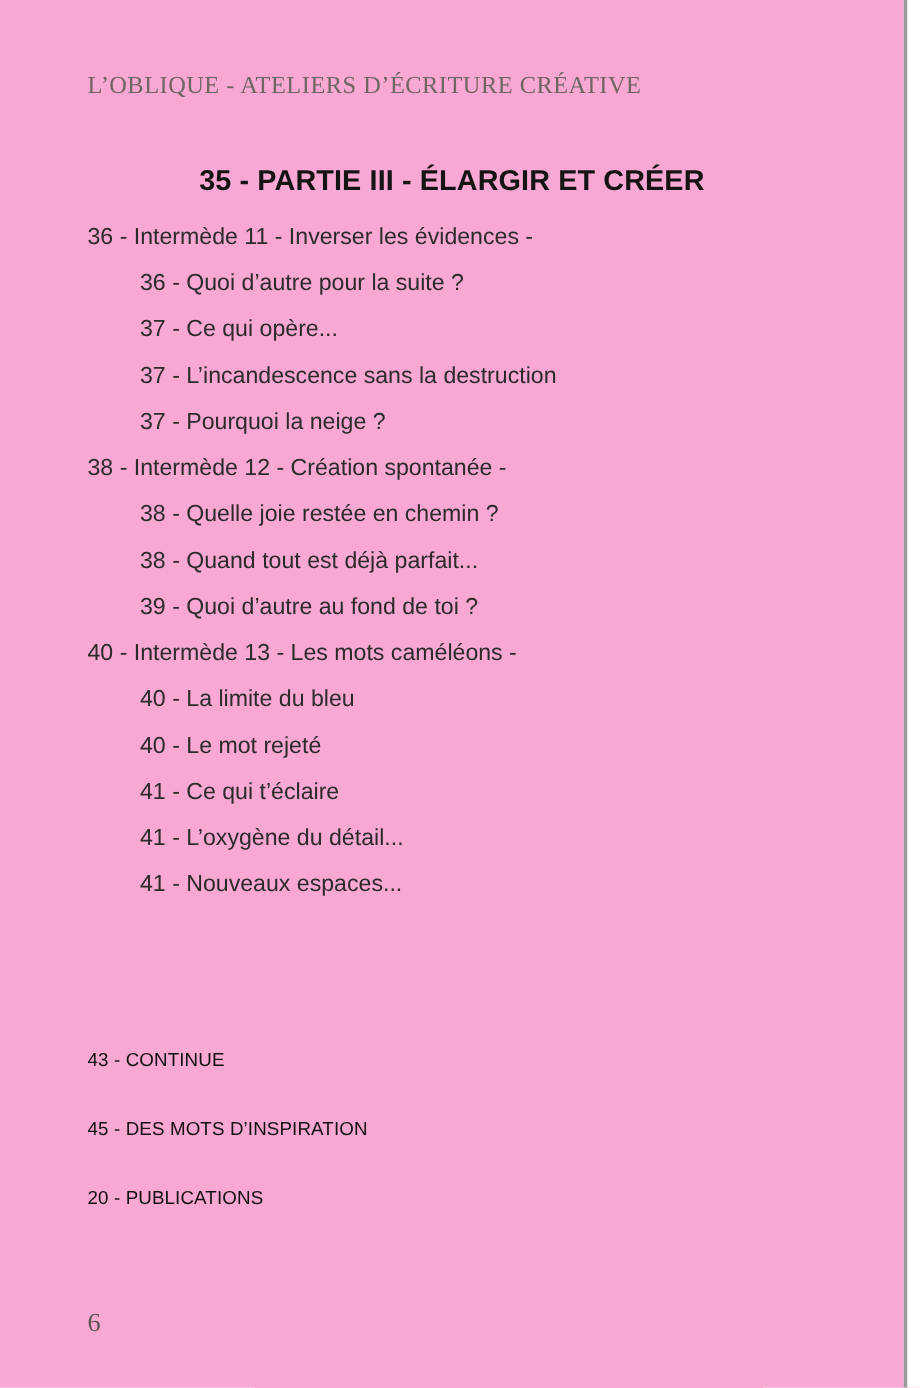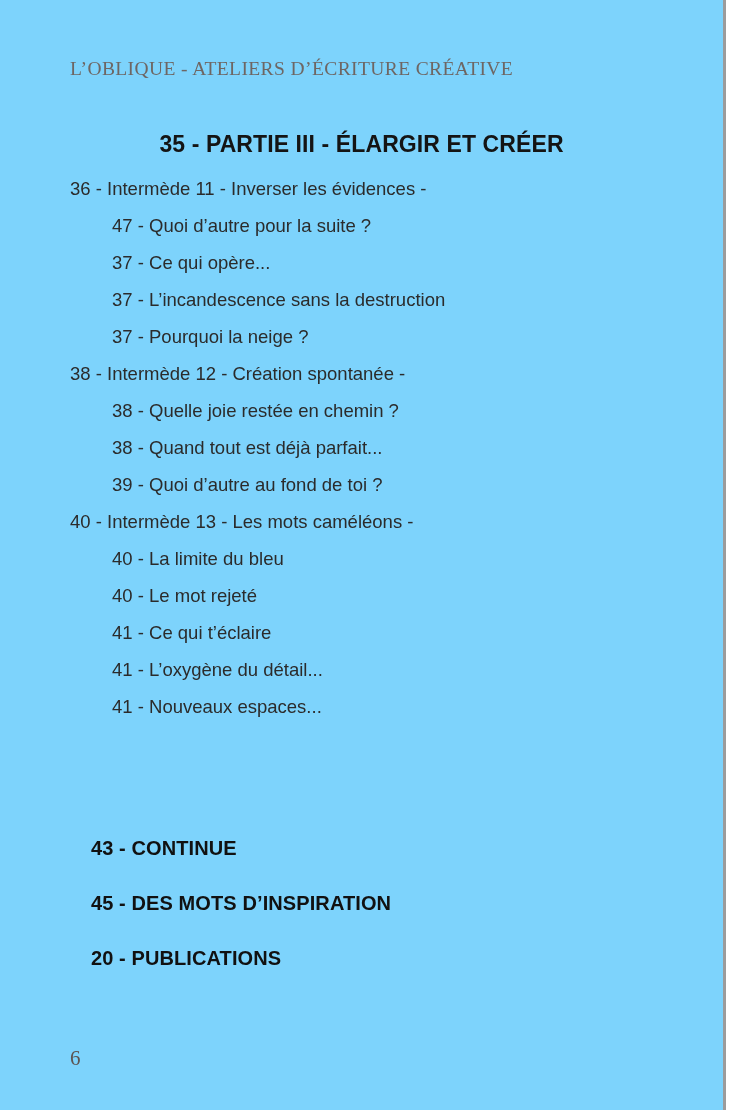--- a/index.html
+++ b/index.html
@@ -16,21 +16,21 @@
     position: relative;
   }
 
   
   .page {
     position: absolute;
     left: 0;
     top: 0;
     width: 723px;
     height: 1110px;
-    background: #7dd3fc;
+    background: #f9a8d4;
     box-sizing: border-box;
   }
 
   
   .edge-rule {
     position: absolute;
     left: 723px;
     top: 0;
     width: 3px;
     height: 1110px;
@@ -93,28 +93,27 @@
   }
 
   
   .sections {
     position: absolute;
     left: 70px;
     top: 837px;
     width: 600px;
   }
   .section-entry {
-    font-size: 20px;
-    font-weight: bold;
+    font-size: 15px;
+    font-weight: normal;
     color: #111111;
     height: 55px;
     line-height: 23px;
     letter-spacing: 0.1px;
     white-space: nowrap;
-    margin-left: 21px;
   }
 
   
   .folio {
     position: absolute;
     left: 70px;
     top: 1046px;
     font-family: "Liberation Serif", serif;
     font-size: 21px;
     color: #5d5653;
@@ -124,21 +123,21 @@
 <body>
 
 <div class="page">
 
   <div class="running-header">L’OBLIQUE - ATELIERS D’ÉCRITURE CRÉATIVE</div>
 
   <div class="part-title">35 - PARTIE III - ÉLARGIR ET CRÉER</div>
 
   <div class="toc">
       <div class="toc-entry level-1">36 - Intermède 11 - Inverser les évidences  -</div>
-      <div class="toc-entry level-2">47 - Quoi d’autre pour la suite ?</div>
+      <div class="toc-entry level-2">36 - Quoi d’autre pour la suite ?</div>
       <div class="toc-entry level-2">37 - Ce qui opère...</div>
       <div class="toc-entry level-2">37 - L’incandescence sans la destruction</div>
       <div class="toc-entry level-2">37 - Pourquoi la neige ?</div>
       <div class="toc-entry level-1">38 - Intermède 12 - Création spontanée -</div>
       <div class="toc-entry level-2">38 - Quelle joie restée en chemin ?</div>
       <div class="toc-entry level-2">38 - Quand tout est déjà parfait...</div>
       <div class="toc-entry level-2">39 - Quoi d’autre au fond de toi ?</div>
       <div class="toc-entry level-1">40 - Intermède 13 - Les mots caméléons  -</div>
       <div class="toc-entry level-2">40 - La limite du bleu</div>
       <div class="toc-entry level-2">40 - Le mot rejeté</div>

